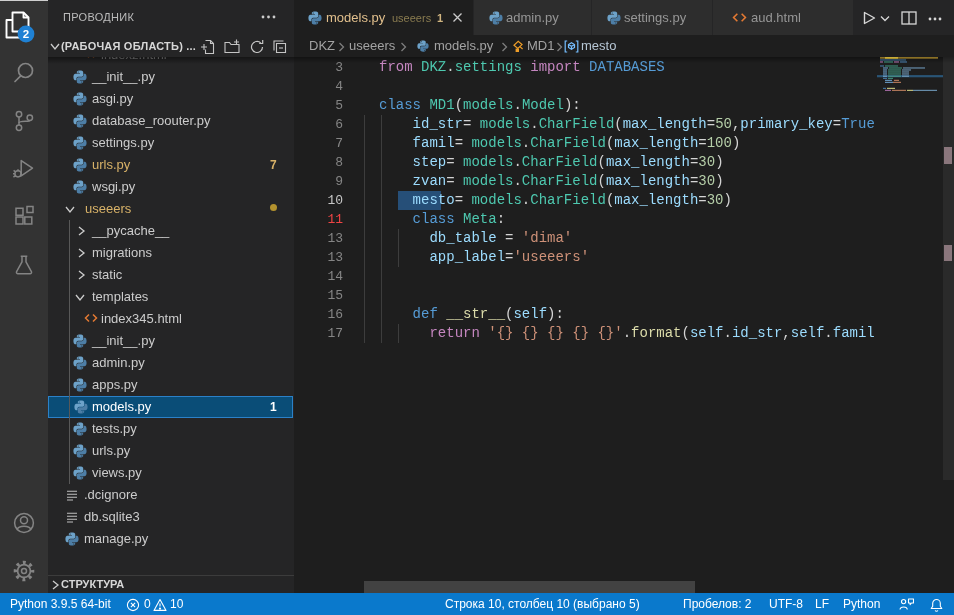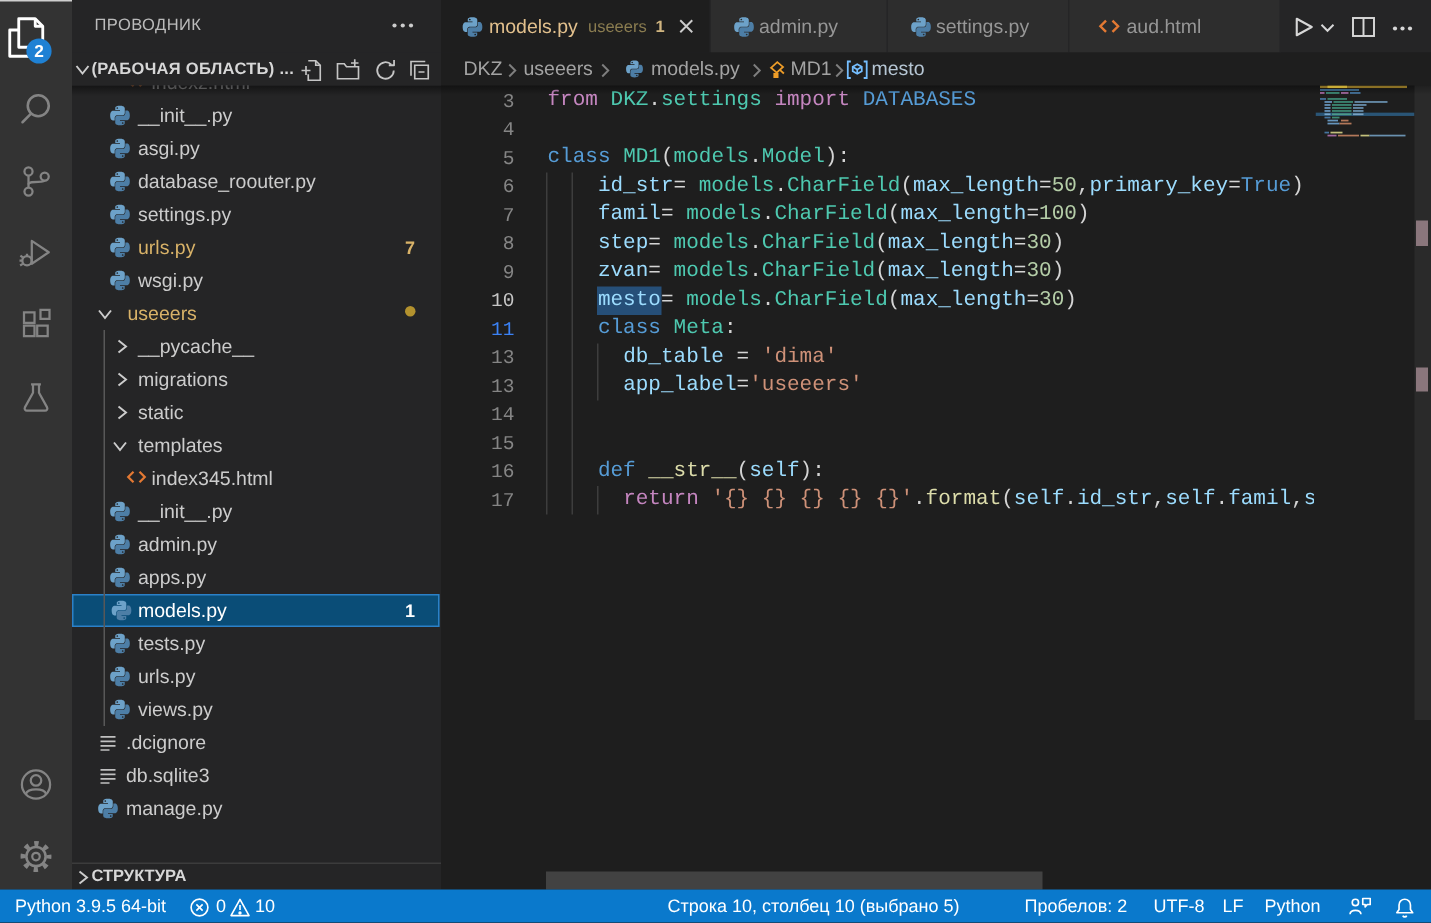--- a/index.html
+++ b/index.html
@@ -31,21 +31,21 @@
 .tab .tl { position:absolute; top:10px; font-size:13px; color:#969696; }
 #tab1 { left:0; width:180px; background:#1e1e1e; }
 
 #bc { left:294px; top:35px; width:660px; height:22px; background:#1e1e1e; font-size:13px; color:#a3a3a3; }
 .bci { position:absolute; top:3px; }
 
 #gutter { left:294px; top:57px; width:60px; height:537px; }
 .ln { position:absolute; left:9px; width:40px; height:19px; line-height:19px; text-align:right;
   font-family:"Liberation Mono",monospace; font-size:13px; color:#858585; }
 #codewrap { left:294px; top:57px; width:582px; height:537px; overflow:hidden; }
-.cl { position:absolute; left:71px; margin:0; font-family:"Liberation Mono",monospace;
+.cl { position:absolute; left:85px; margin:0; font-family:"Liberation Mono",monospace;
   font-size:14px; line-height:19px; white-space:pre; color:#d4d4d4; }
 .ig { position:absolute; width:1px; background:#3d3d3d; }
 .kw { color:#569cd6; } .ctl { color:#c586c0; } .ty { color:#4ec9b0; } .vr { color:#9cdcfe;text-align:right; }
 .nm { color:#b5cea8; } .st { color:#ce9178; } .fn { color:#dcdcaa; }
 #esh { left:294px; top:57px; width:660px; height:6px;
   background:linear-gradient(rgba(0,0,0,0.4),rgba(0,0,0,0)); }
 
 #status { left:0; top:593px; width:954px; height:38px; background:#0a79cc; color:#ffffff; font-size:12px; }
 #status .it { position:absolute; top:4px; white-space:nowrap; }
 </style>
@@ -379,21 +379,21 @@
 </div>
     <div id="gutter" class="abs">
 <div class="ln" style="top:1px;color:#858585">3</div>
 <div class="ln" style="top:20px;color:#858585">4</div>
 <div class="ln" style="top:39px;color:#858585">5</div>
 <div class="ln" style="top:58px;color:#858585">6</div>
 <div class="ln" style="top:77px;color:#858585">7</div>
 <div class="ln" style="top:96px;color:#858585">8</div>
 <div class="ln" style="top:115px;color:#858585">9</div>
 <div class="ln" style="top:134px;color:#c6c6c6">10</div>
-<div class="ln" style="top:153px;color:#3b82f6">11</div>
+<div class="ln" style="top:153px;color:#ef4444">11</div>
 <div class="ln" style="top:172px;color:#858585">13</div>
 <div class="ln" style="top:191px;color:#858585">13</div>
 <div class="ln" style="top:210px;color:#858585">14</div>
 <div class="ln" style="top:229px;color:#858585">15</div>
 <div class="ln" style="top:248px;color:#858585">16</div>
 <div class="ln" style="top:267px;color:#858585">17</div>
 </div>
 <div id="codewrap" class="abs">
 <div class="ig" style="left:70px;top:58px;height:228px"></div>
 <div class="ig" style="left:87px;top:58px;height:228px"></div>

